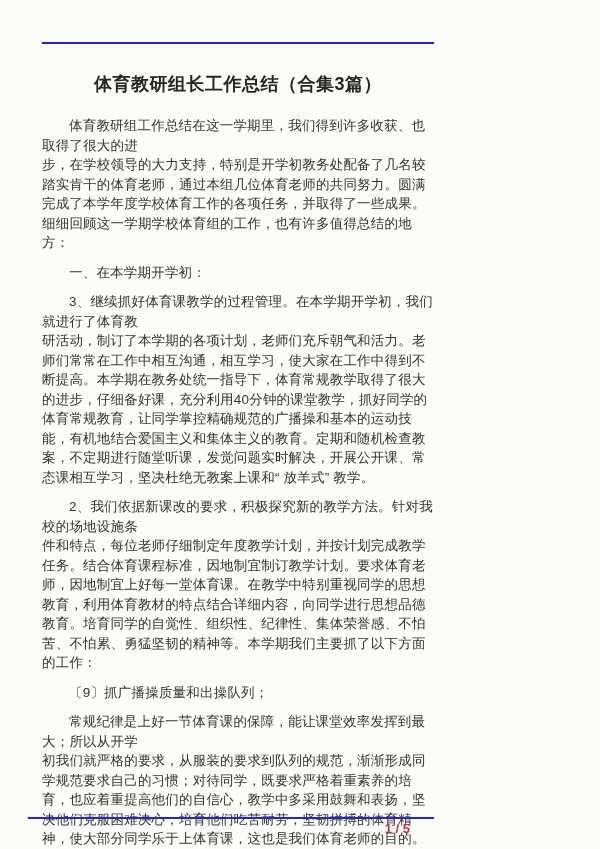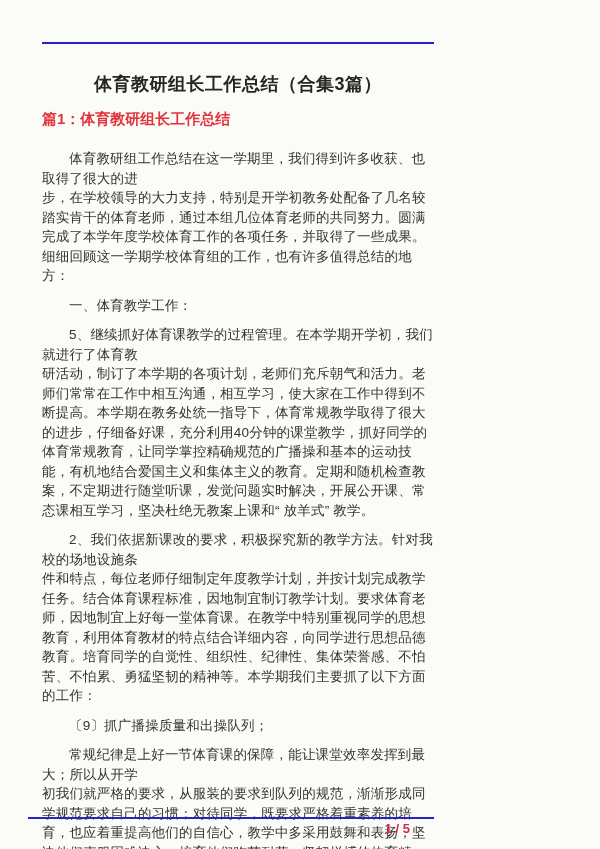--- a/index.html
+++ b/index.html
@@ -76,26 +76,25 @@
 </style>
 </head>
 <body>
 
 <div class="page">
 
   <div class="top-rule"></div>
 
   <h1 class="doc-title">体育教研组长工作总结（合集3篇）</h1>
 
-  <h2 class="section-heading">篇1：体育教研组长工作总结</h2>
 
   <p class="para first">体育教研组工作总结在这一学期里，我们得到许多收获、也取得了很大的进
 步，在学校领导的大力支持，特别是开学初教务处配备了几名较踏实肯干的体育老师，通过本组几位体育老师的共同努力。圆满完成了本学年度学校体育工作的各项任务，并取得了一些成果。细细回顾这一学期学校体育组的工作，也有许多值得总结的地方：</p>
-  <p class="para">一、体育教学工作：</p>
-  <p class="para">5、继续抓好体育课教学的过程管理。在本学期开学初，我们就进行了体育教
+  <p class="para">一、在本学期开学初：</p>
+  <p class="para">3、继续抓好体育课教学的过程管理。在本学期开学初，我们就进行了体育教
 研活动，制订了本学期的各项计划，老师们充斥朝气和活力。老师们常常在工作中相互沟通，相互学习，使大家在工作中得到不断提高。本学期在教务处统一指导下，体育常规教学取得了很大的进步，仔细备好课，充分利用40分钟的课堂教学，抓好同学的体育常规教育，让同学掌控精确规范的广播操和基本的运动技能，有机地结合爱国主义和集体主义的教育。定期和随机检查教案，不定期进行随堂听课，发觉问题实时解决，开展公开课、常态课相互学习，坚决杜绝无教案上课和“ 放羊式” 教学。</p>
   <p class="para">2、我们依据新课改的要求，积极探究新的教学方法。针对我校的场地设施条
 件和特点，每位老师仔细制定年度教学计划，并按计划完成教学任务。结合体育课程标准，因地制宜制订教学计划。要求体育老师，因地制宜上好每一堂体育课。在教学中特别重视同学的思想教育，利用体育教材的特点结合详细内容，向同学进行思想品德教育。培育同学的自觉性、组织性、纪律性、集体荣誉感、不怕苦、不怕累、勇猛坚韧的精神等。本学期我们主要抓了以下方面的工作：</p>
   <p class="para">〔9〕抓广播操质量和出操队列；</p>
   <p class="para">常规纪律是上好一节体育课的保障，能让课堂效率发挥到最大；所以从开学
 初我们就严格的要求，从服装的要求到队列的规范，渐渐形成同学规范要求自己的习惯；对待同学，既要求严格着重素养的培育，也应着重提高他们的自信心，教学中多采用鼓舞和表扬，坚决他们克服困难决心，培育他们吃苦耐劳，坚韧拼搏的体育精神，使大部分同学乐于上体育课，这也是我们体育老师的目的。</p>
 
   <div class="footer">
     <div class="footer-rule"></div>
     <div class="page-indicator">1 / 5</div>

